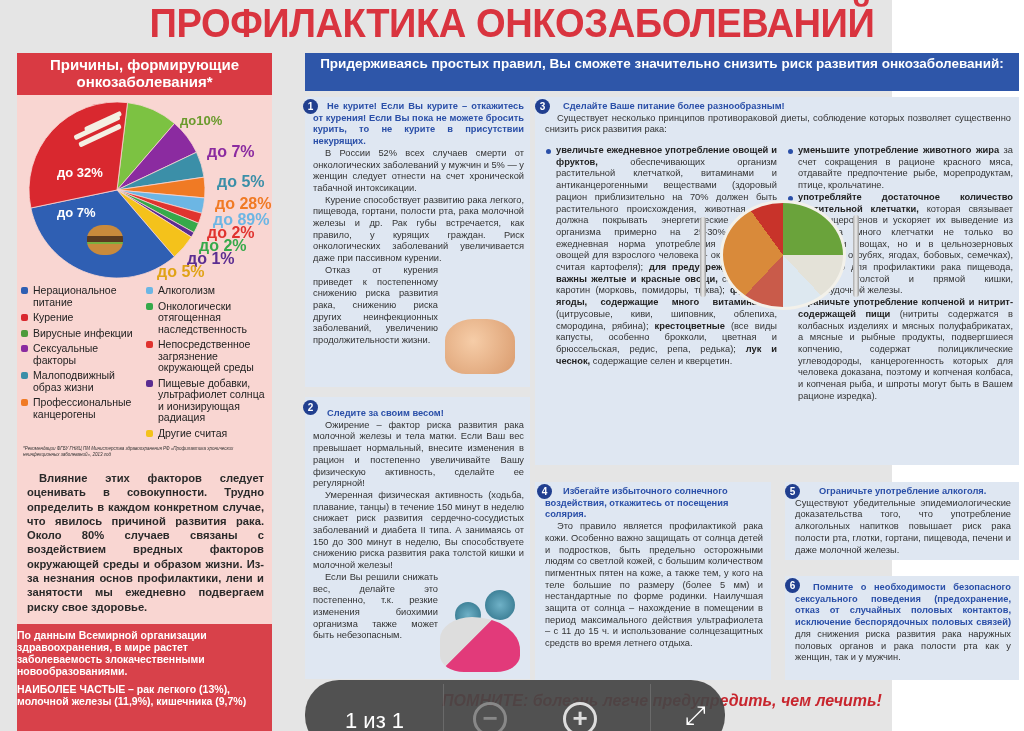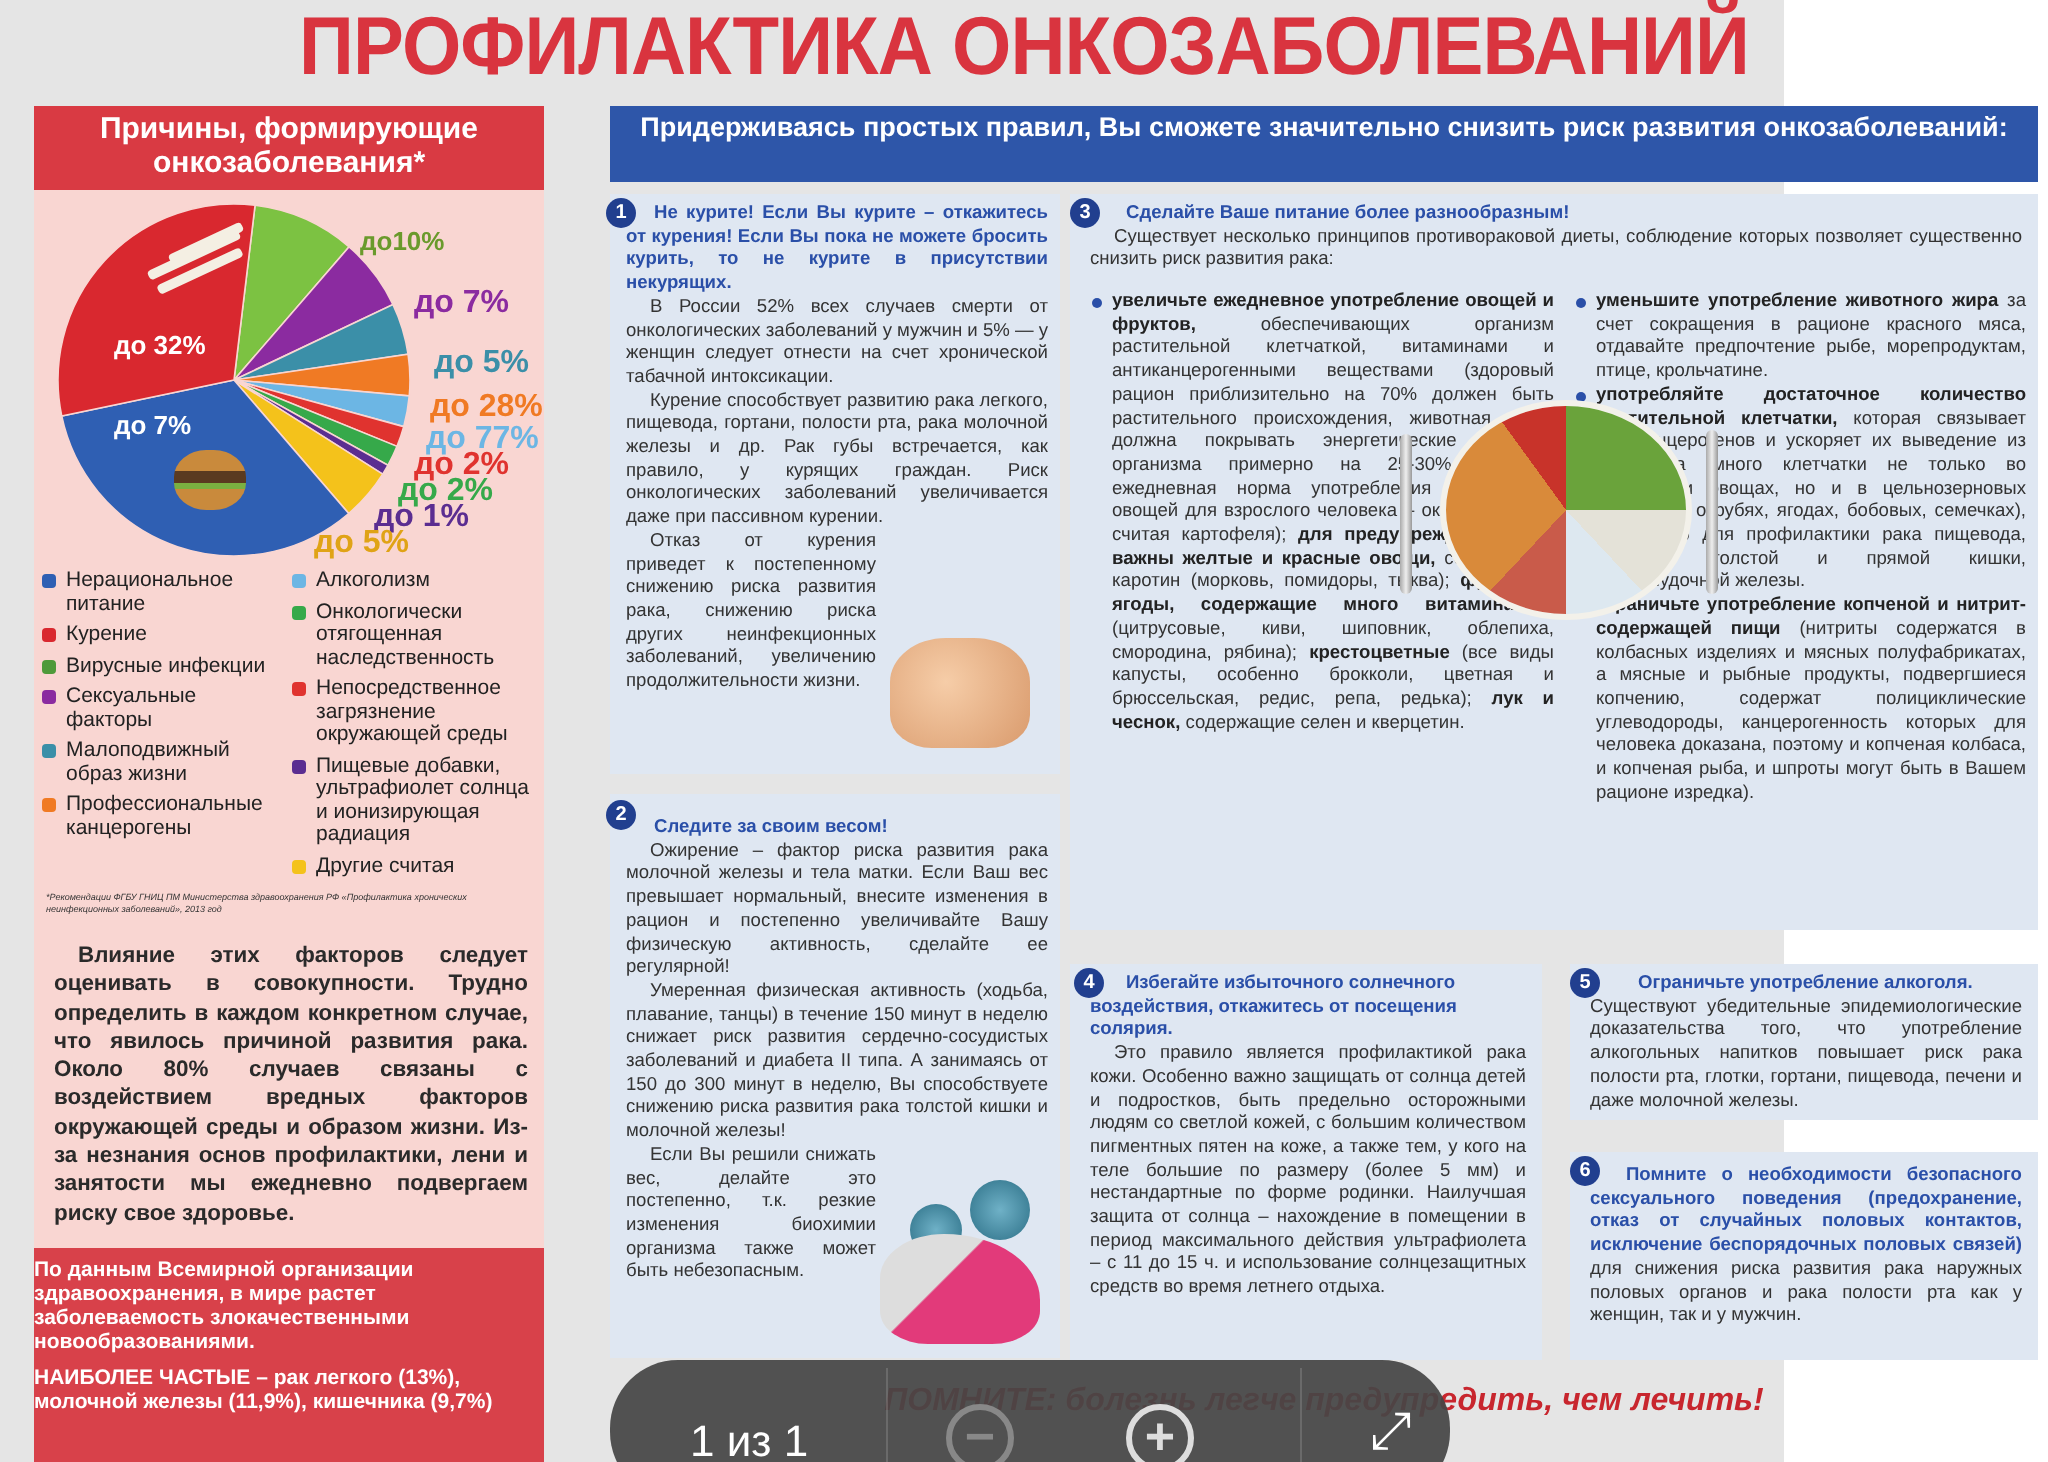--- a/index.html
+++ b/index.html
@@ -76,21 +76,21 @@
       <div class="cig" style="left:55px;top:30px;width:50px"></div>
       <div class="cig" style="left:60px;top:38px;width:46px"></div>
       <div class="cig" style="left:66px;top:24px;width:40px"></div>
       <div class="burger" style="left:70px;top:130px;width:36px;height:30px"></div>
       <div class="pie-lbl big" style="left:40px;top:70px">до 32%</div>
       <div class="pie-lbl big" style="left:40px;top:110px">до 7%</div>
       <div class="pie-lbl" style="left:163px;top:18px;color:#6a9a2c;font-size:13px">до10%</div>
       <div class="pie-lbl" style="left:190px;top:48px;color:#8b2ba0">до 7%</div>
       <div class="pie-lbl" style="left:200px;top:78px;color:#3b8fa8">до 5%</div>
       <div class="pie-lbl" style="left:198px;top:100px;color:#f07a24">до 28%</div>
-      <div class="pie-lbl" style="left:196px;top:116px;color:#6cb6e4">до 77%</div>
+      <div class="pie-lbl" style="left:196px;top:116px;color:#6cb6e4">до 89%</div>
       <div class="pie-lbl" style="left:190px;top:129px;color:#e0332f">до 2%</div>
       <div class="pie-lbl" style="left:182px;top:142px;color:#36a94a">до 2%</div>
       <div class="pie-lbl" style="left:170px;top:155px;color:#5b2d91">до 1%</div>
       <div class="pie-lbl" style="left:140px;top:168px;color:#e0a316">до 5%</div>
     </div>
 
     <div class="legend">
       <div class="col c1">
         <div class="lg-item">
             <span class="lg-sw" style="background:#2f5fb3"></span>

